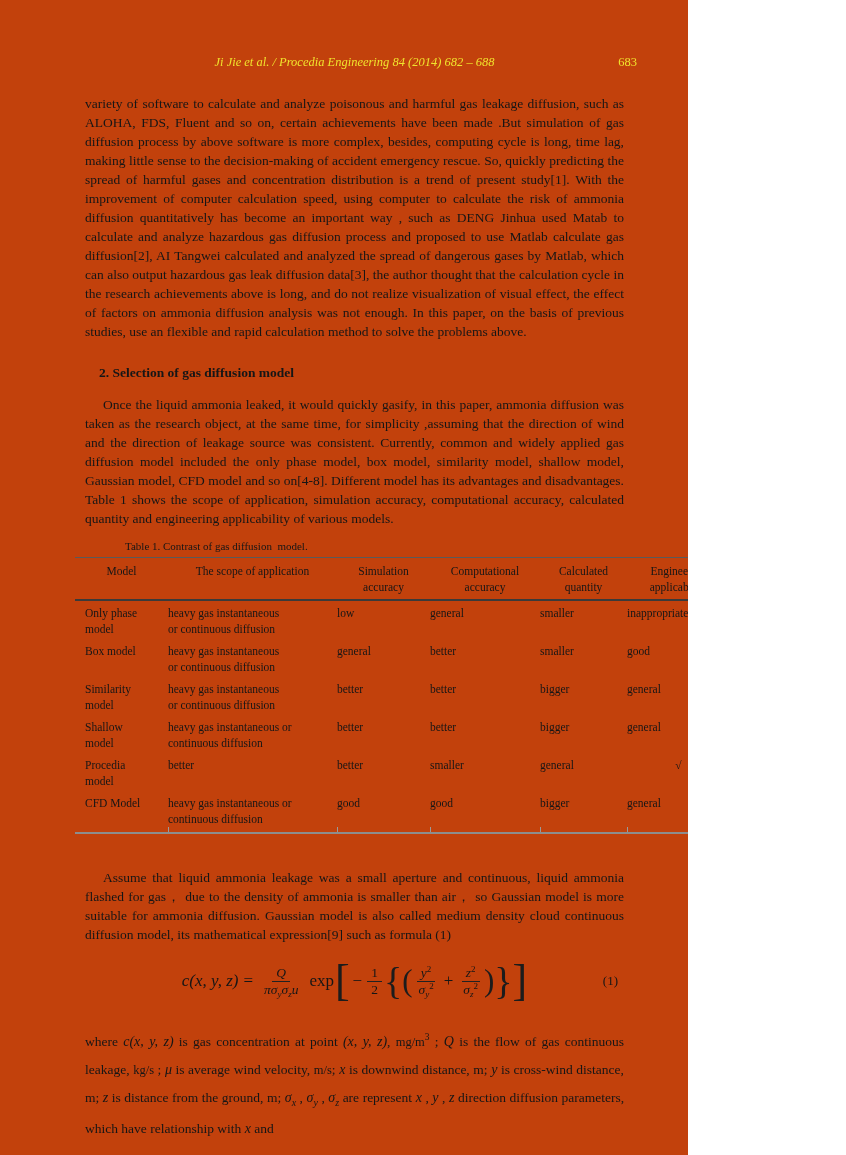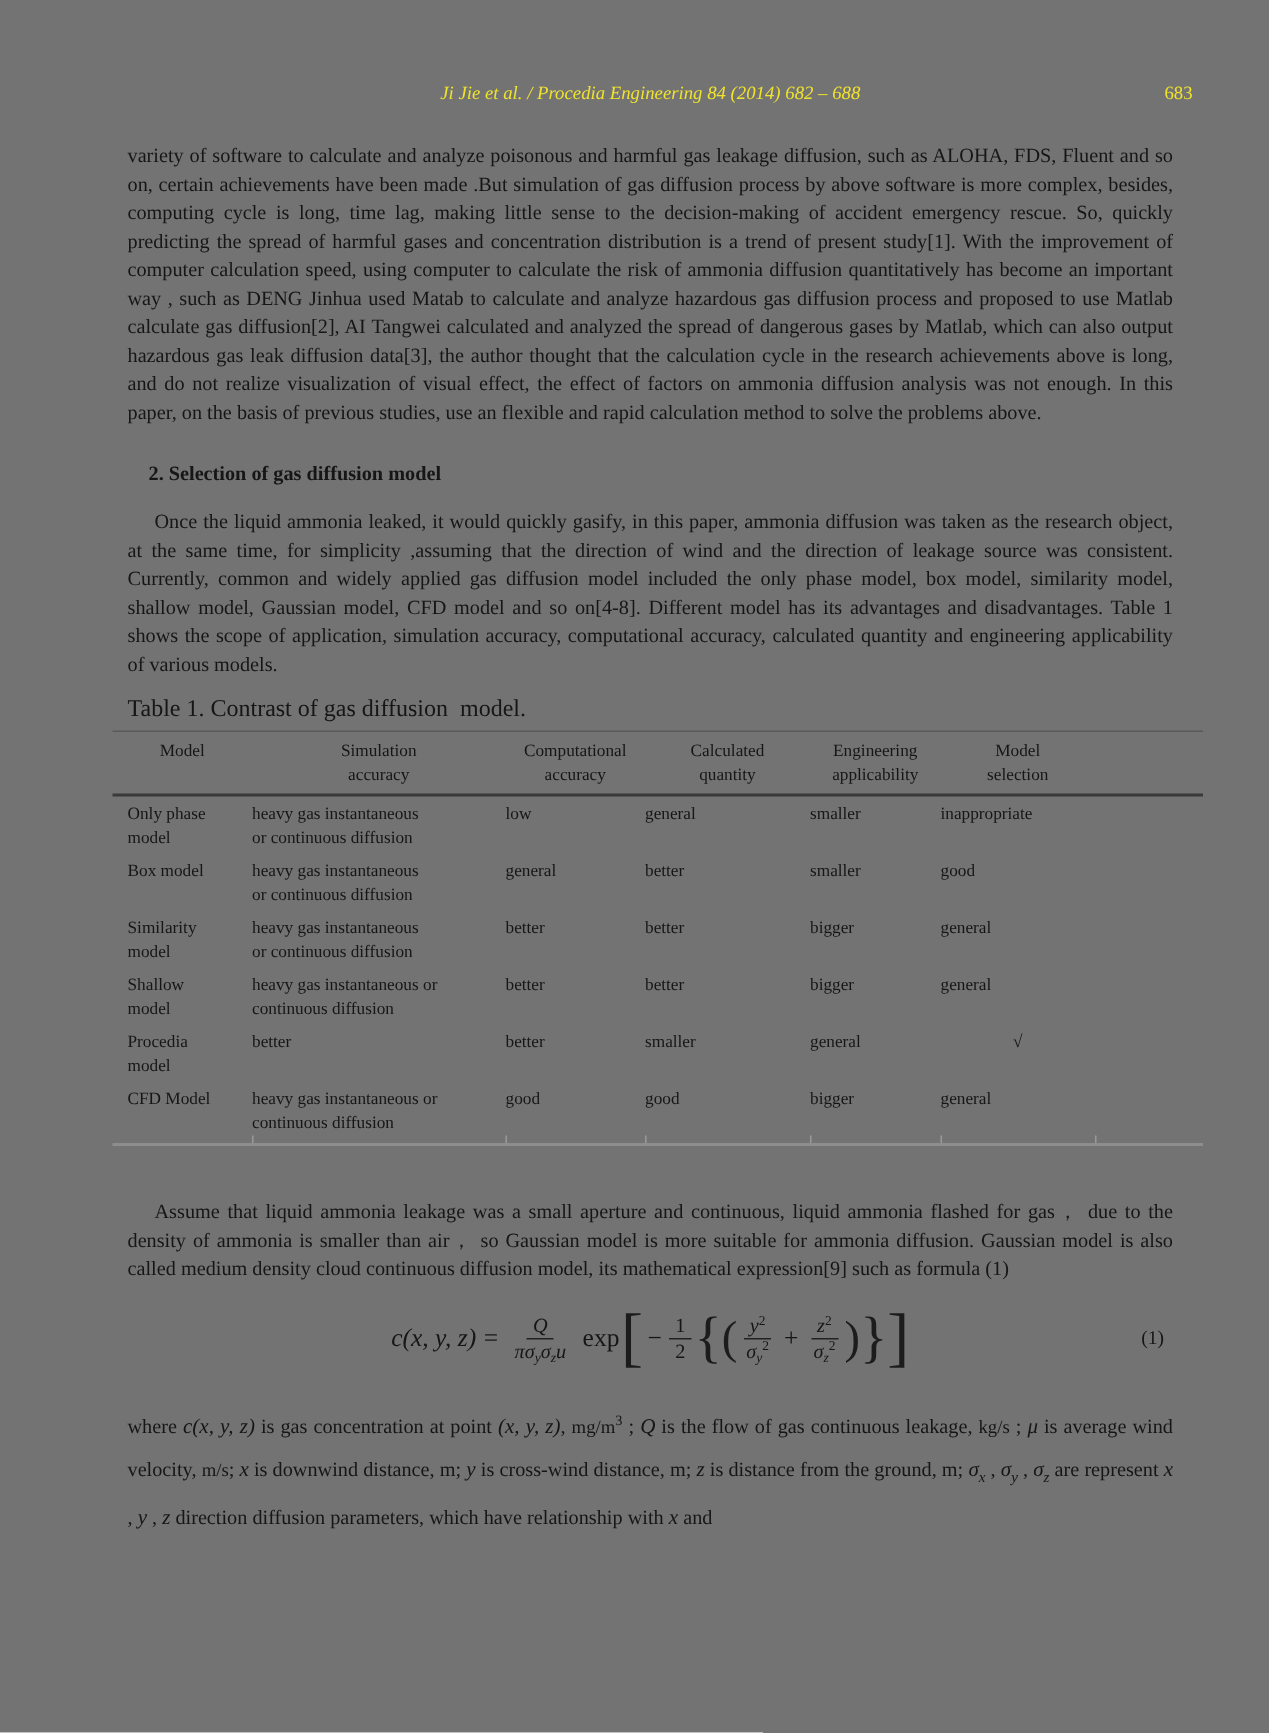--- a/index.html
+++ b/index.html
@@ -1,20 +1,20 @@
 <!DOCTYPE html>
 <html><head>
 <meta charset="utf-8">
 <style>
   html,body { margin:0; padding:0; background:#ffffff; }
   .page {
     position:relative;
-    width:846px; height:1155px;
+    width:688px; height:1155px;
     box-sizing:border-box;
-    background:#737373;
+    background:#c2410c;
     padding:55px 64px 0 85px;
     font-family:"Liberation Serif","DejaVu Serif",serif;
     color:#161616;
     overflow:hidden;
   }
   
   .running-header {
     position:relative;
     height:17px;
     font-size:12.5px;
@@ -36,22 +36,23 @@
   .section-heading {
     margin:24px 0 0 14px;
     font-size:13.5px;
     font-weight:bold;
   }
   .p-model { margin-top:14px; text-indent:18px; }
   .p-gauss { margin-top:34px; text-indent:18px; }
   
   .table-caption {
     margin-top:12px;
-    font-size:16px;
+    font-size:11px;
     white-space:pre-wrap;
+    margin-left:40px;
   }
   .data-table {
     margin-top:5px;
     margin-left:-10px;
     width:727px;
     font-size:11.5px;
     line-height:16px;
   }
   .trow {
     display:grid;
@@ -139,20 +140,23 @@
   <h2 class="section-heading">2. Selection of gas diffusion model</h2>
 
   <p class="body-par p-model">Once the liquid ammonia leaked, it would quickly gasify, in this paper, ammonia diffusion was taken as the research object, at the same time, for simplicity ,assuming that the direction of wind and the direction of leakage source was consistent. Currently, common and widely applied gas diffusion model included the only phase model, box model, similarity model, shallow model, Gaussian model, CFD model and so on[4-8]. Different model has its advantages and disadvantages. Table 1 shows the scope of application, simulation accuracy, computational accuracy, calculated quantity and engineering applicability of various models.</p>
 
   <div class="table-caption">Table 1. Contrast of gas diffusion  model.</div>
 
   <div class="data-table">
     <div class="trow thead">
       <div class="th">
           <span class="thl">Model</span>
+        </div>
+      <div class="th">
+          <span class="thl">The scope of application</span>
         </div>
       <div class="th">
           <span class="thl">Simulation</span>
           <span class="thl">accuracy</span>
         </div>
       <div class="th">
           <span class="thl">Computational</span>
           <span class="thl">accuracy</span>
         </div>
       <div class="th">

